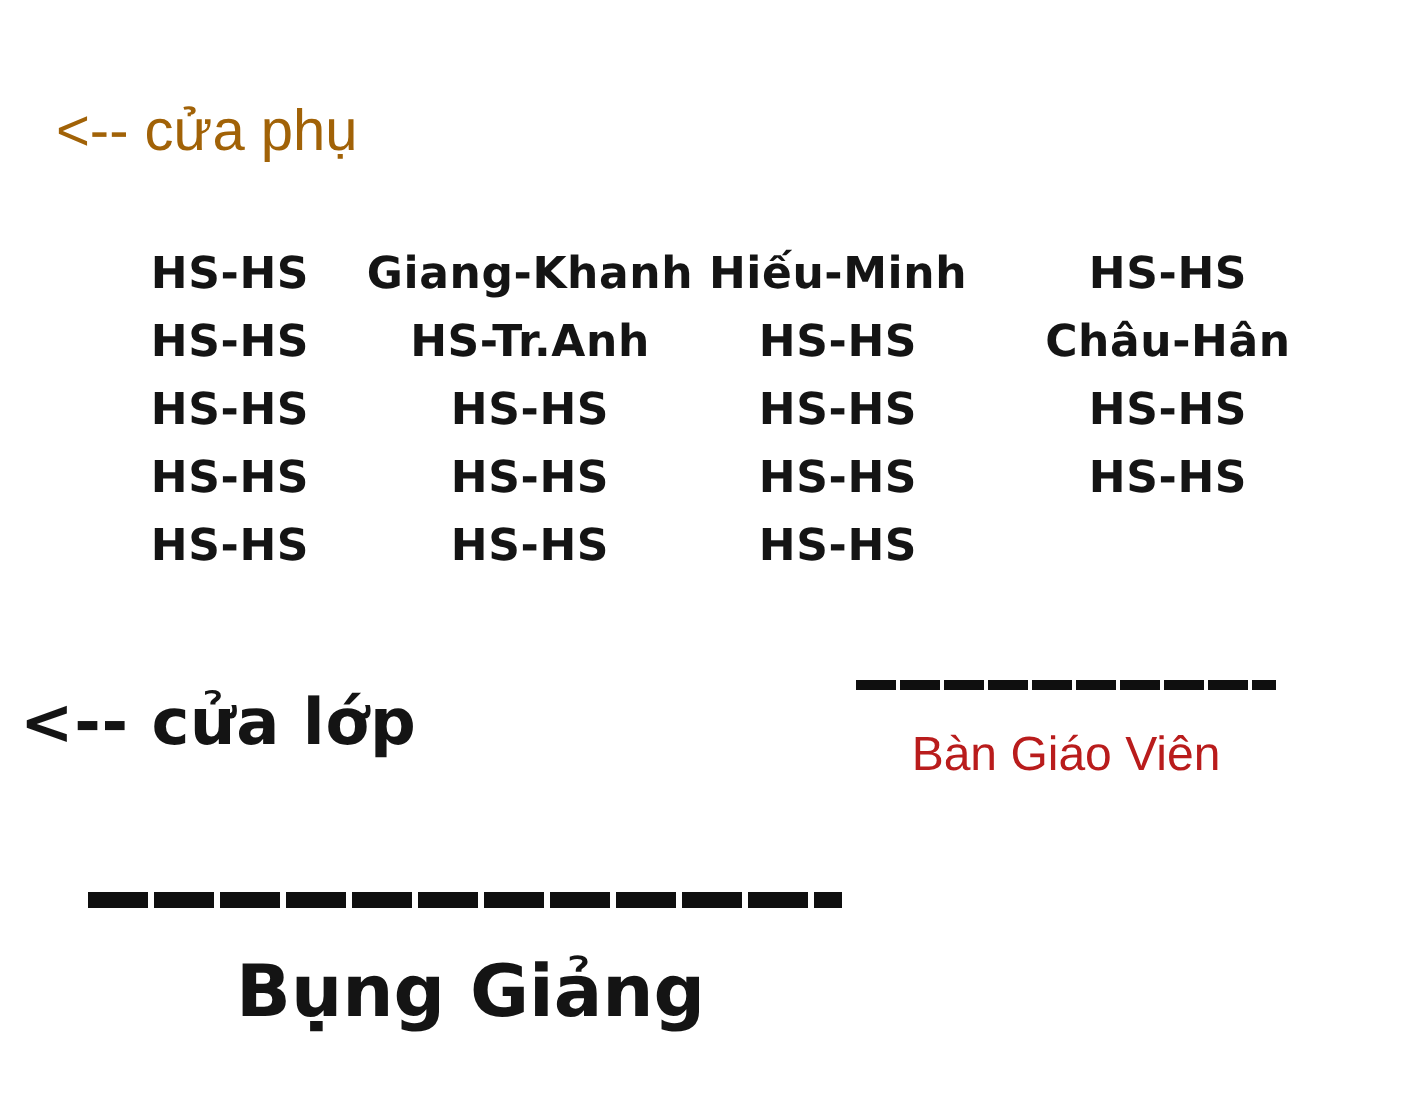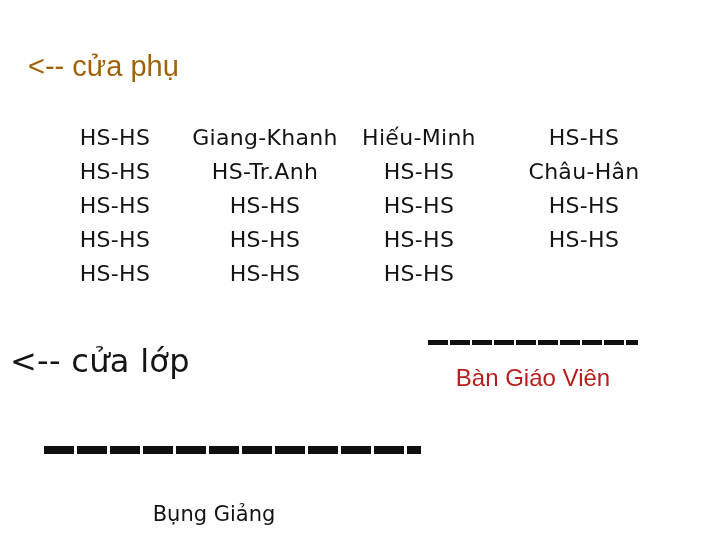--- a/index.html
+++ b/index.html
@@ -1,21 +1,21 @@
 <!DOCTYPE html>
 <html><head>
 <meta charset="utf-8">
 <style>
   html, body { margin:0; padding:0; }
   body {
     width:704px; height:548px; background:#ffffff; overflow:hidden;
     font-family:"Liberation Sans", sans-serif;
   }
   .canvas { position:relative; width:704px; height:548px; color:#141414; }
-  .comic { font-family:"DejaVu Sans", sans-serif; font-weight:400; }
+  .comic { font-family:"DejaVu Sans", sans-serif; font-weight:700; }
 
   .side-door-label {
     position:absolute; left:28px; top:50px;
     font-size:29px; color:#a16207; white-space:nowrap;
   }
 
   .seating-grid {
     position:absolute; left:40px; top:120px;
     display:grid;
     grid-template-columns:150px 150px 158px 172px;
@@ -40,21 +40,21 @@
     position:absolute; left:428px; top:364px; width:210px;
     text-align:center; font-size:24px; color:#b91c1c; white-space:nowrap;
   }
 
   .podium-line {
     position:absolute; left:44px; top:446px; width:377px; height:8px;
     background:repeating-linear-gradient(90deg, #0f0f0f 0 30px, transparent 30px 33px);
   }
   .podium-label {
     position:absolute; left:118px; top:476px; width:192px;
-    text-align:center; font-size:21px; white-space:nowrap;margin-top:26px;
+    text-align:center; font-size:36px; white-space:nowrap;
   }
 </style>
 </head>
 <body>
 
 <div class="canvas">
 
   <div class="side-door-label">&lt;-- cửa phụ</div>
 
   <div class="seating-grid">

